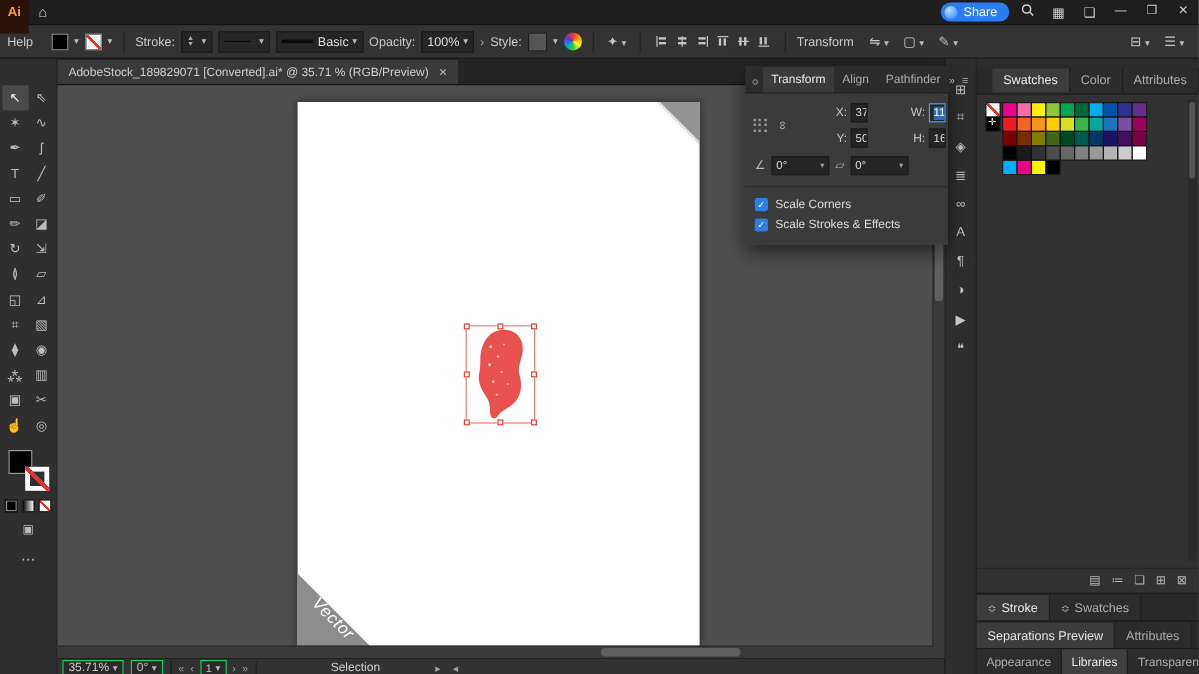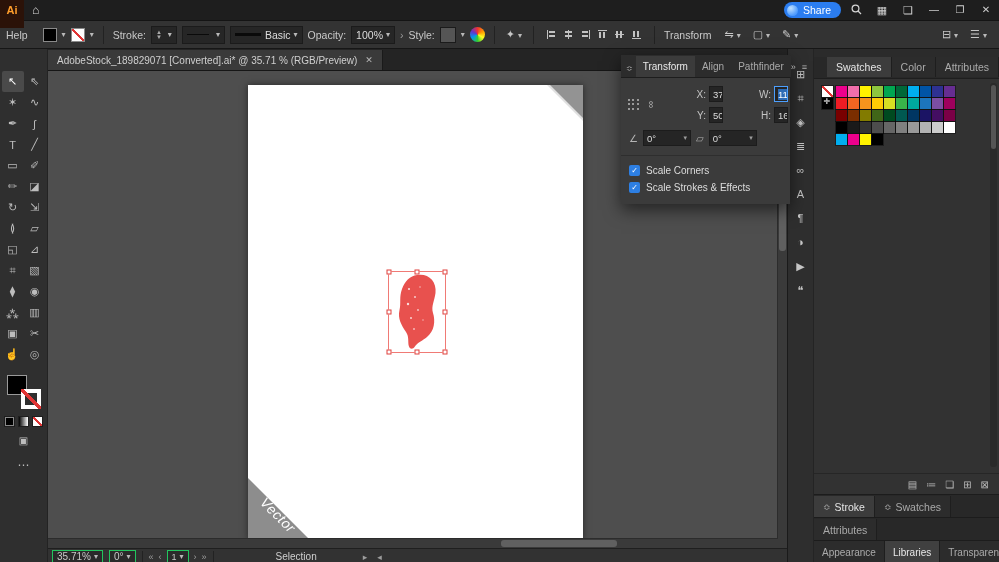--- a/index.html
+++ b/index.html
@@ -467,20 +467,23 @@
               <span>Stroke</span>
             </span>
             <span class="ctab">
               <span class="collapse-icon">≎</span>
               <span>Swatches</span>
             </span>
           </div>
 
         <div class="collapsed-row">
 
+        <span class="ctab active">
+              <span>Separations Preview</span>
+            </span>
             <span class="ctab">
               <span>Attributes</span>
             </span>
           </div>
 
         <div class="bottom-tabs">
 
         <span class="btab">Appearance</span>
             <span class="btab active">Libraries</span>
             <span class="btab">Transparency</span>

